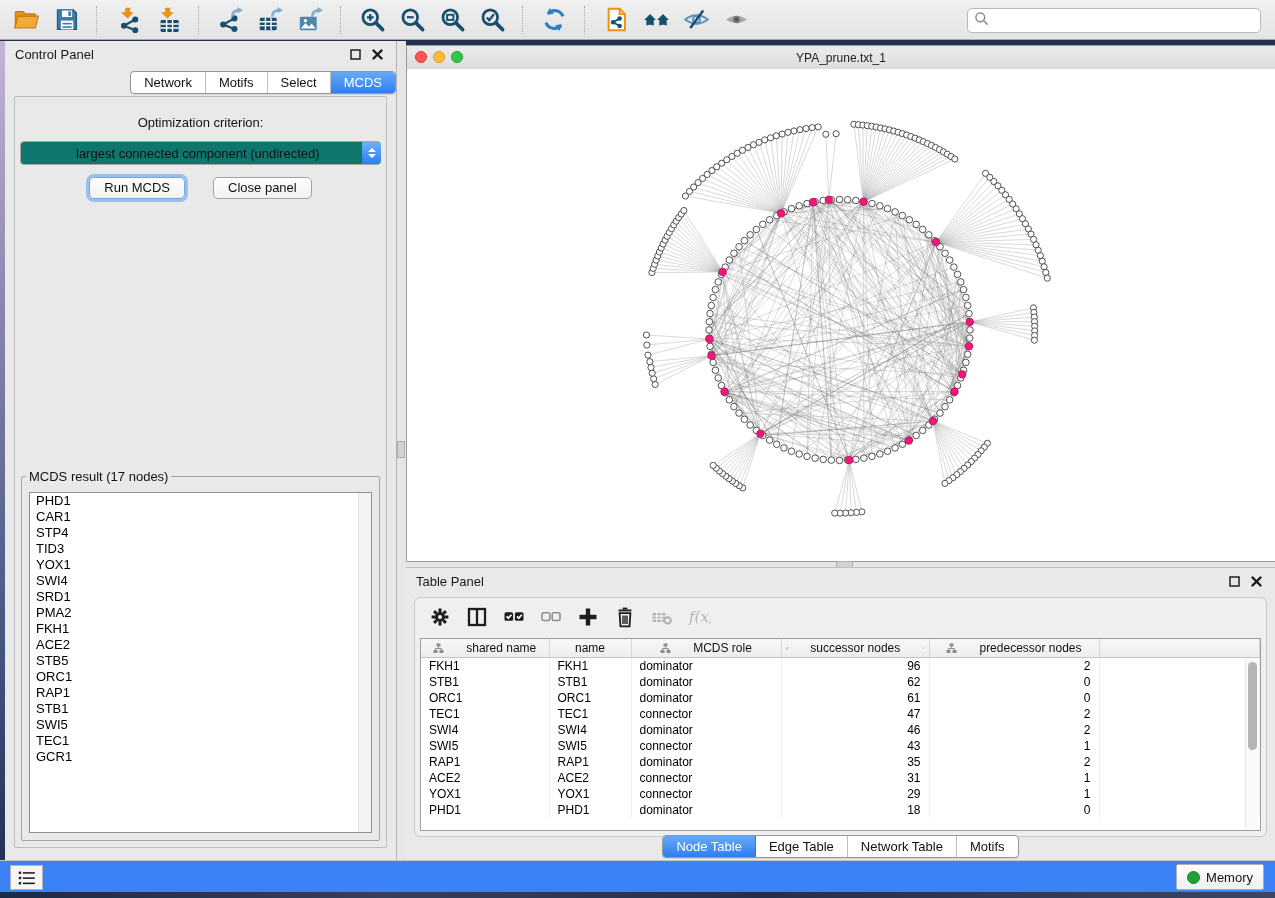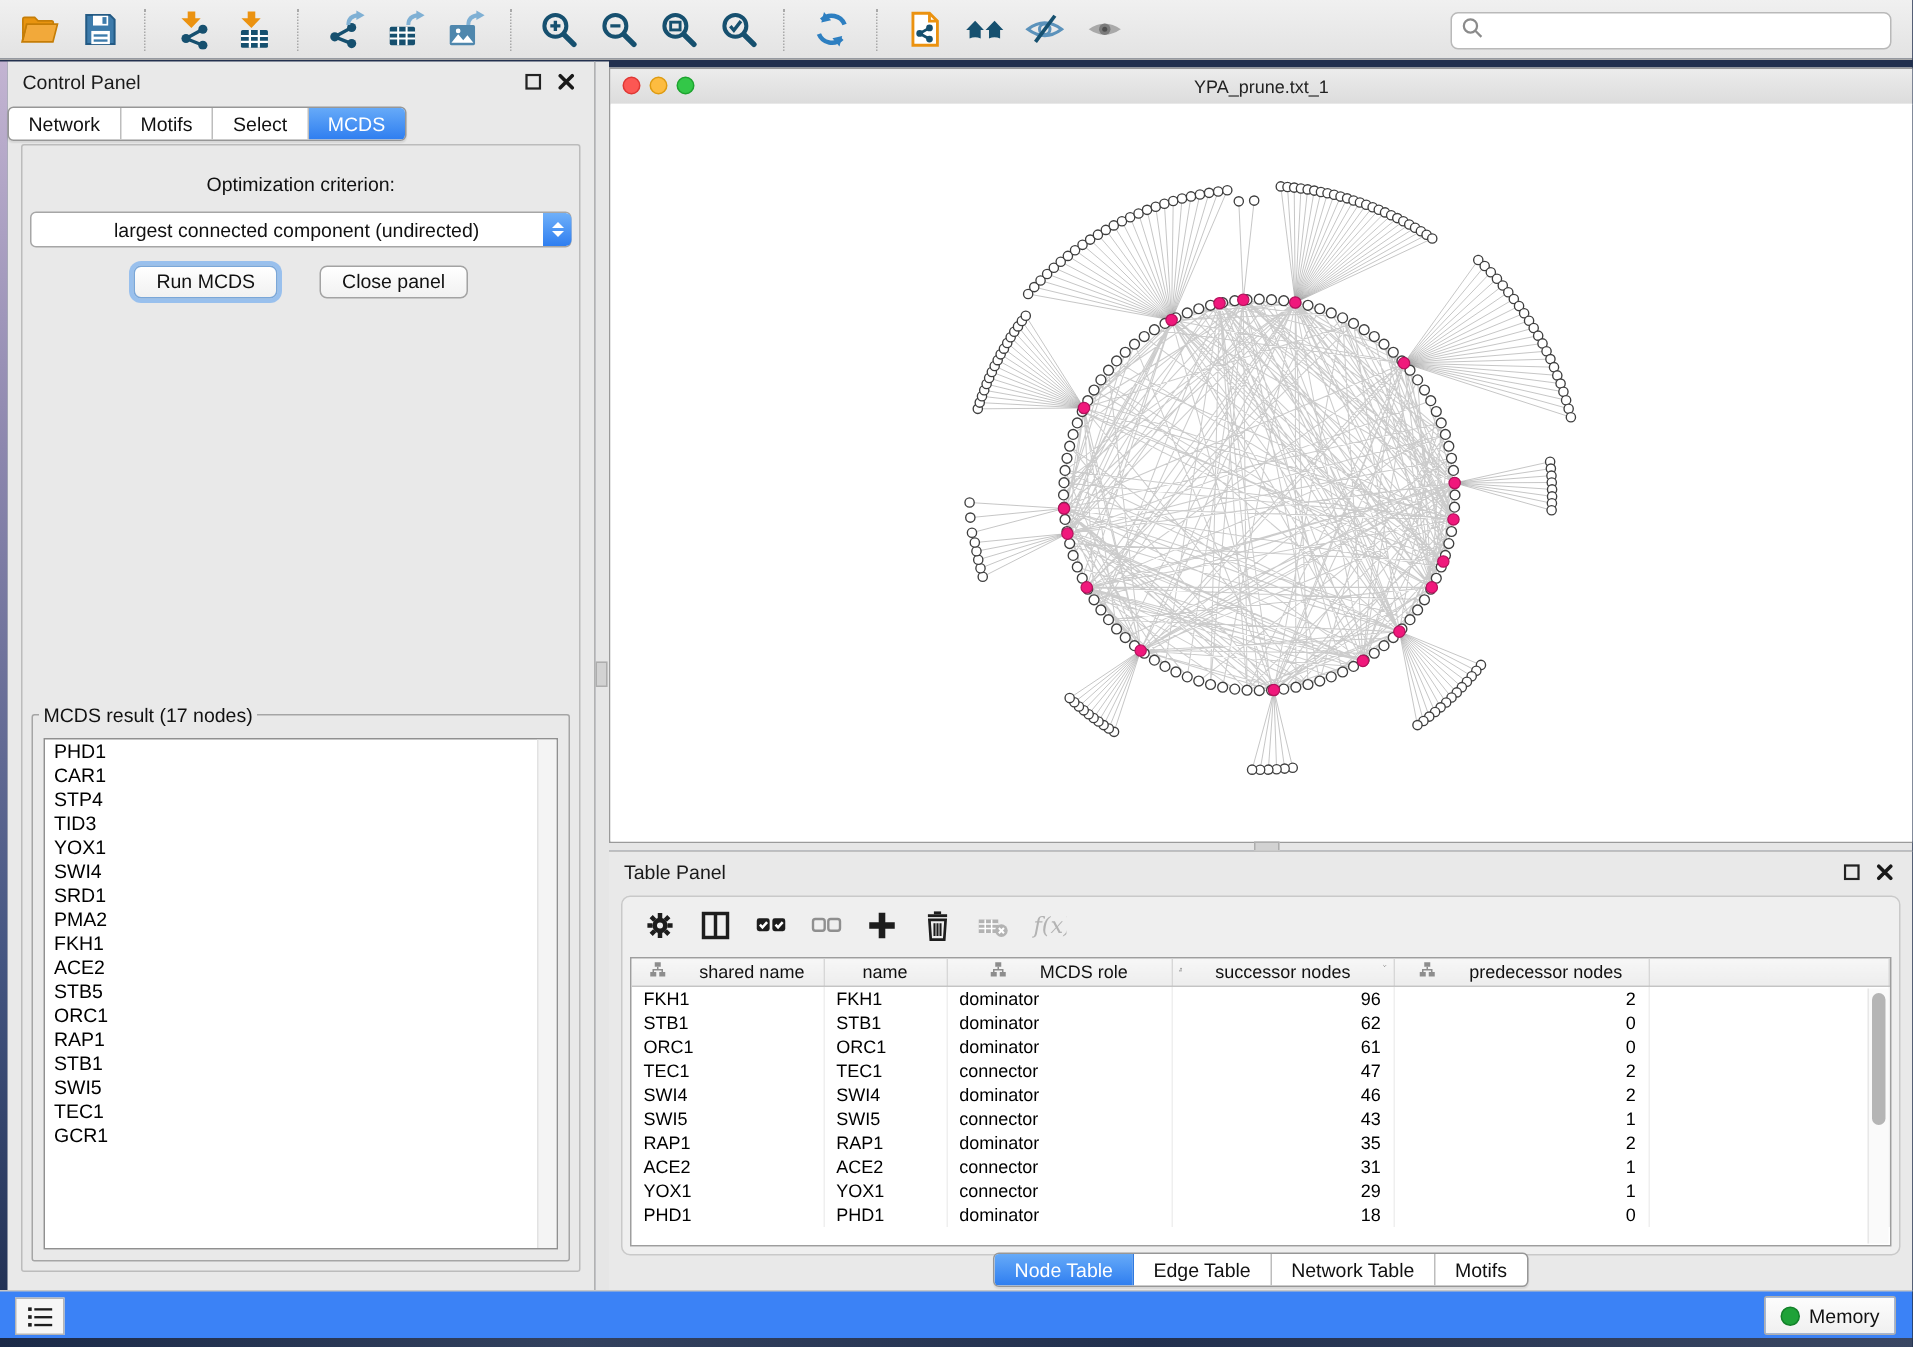--- a/index.html
+++ b/index.html
@@ -13,28 +13,28 @@
   #toolbar-groups{display:flex;align-items:center;gap:4px;}
   .tb-btn{width:36px;height:34px;display:flex;align-items:center;justify-content:center;border-radius:4px;}
   .tb-sep{width:1px;height:28px;margin:0 8px;border-left:1px dotted #a9a9a9;}
   #search-box{position:absolute;right:14px;top:8px;width:280px;height:23px;background:#fff;border:1px solid #b9b9b9;border-radius:5px;display:flex;align-items:center;padding:0 6px;}
   #search-box input{flex:1;border:none;outline:none;font-size:13px;font-family:"Liberation Sans",sans-serif;background:transparent;}
   
   #control-panel{position:absolute;left:5px;top:41px;width:392px;bottom:37px;background:#e9e9e9;border-right:1px solid #b2b2b2;box-sizing:border-box;}
   .panel-titlebar{height:26px;display:flex;align-items:center;padding:0 10px;font-size:13px;color:#1a1a1a;justify-content:center;}
   .panel-title{flex:1;}
   .panel-winbtn{width:18px;height:18px;display:flex;align-items:center;justify-content:center;margin-left:4px;}
-  #cp-tabs-row{display:flex;justify-content:flex-start;margin-top:4px;}
+  #cp-tabs-row{display:flex;justify-content:flex-end;margin-top:4px;}
   .seg-group{display:inline-flex;border:1px solid #979797;border-radius:4px;overflow:hidden;background:#fff;box-shadow:0 1px 1px rgba(0,0,0,.08);}
   .seg{padding:2px 13px;font-size:13px;color:#111;border-right:1px solid #bdbdbd;line-height:17px;}
   .seg:last-child{border-right:none;}
   .seg.active{background:linear-gradient(#66aaf8,#2f7ef0);color:#fff;border-right-color:#2f7ae0;}
   #cp-content{position:absolute;left:9px;right:9px;top:55px;bottom:13px;border:1px solid #bcbcbc;border-radius:2px;background:#e9e9e9;}
   #opt-label{text-align:center;font-size:13px;margin-top:18px;color:#111;}
-  #criterion-select{margin:11px auto 0;width:312px;height:22px;background:#ffffff;border:1px solid #a6a6a6;border-radius:4px;display:flex;align-items:center;position:relative;padding-left:47px;}
+  #criterion-select{margin:11px auto 0;width:312px;height:22px;background:#0f766e;border:1px solid #a6a6a6;border-radius:4px;display:flex;align-items:center;position:relative;padding-left:47px;}
   #criterion-select .val{flex:1;font-size:13px;padding-left:8px;color:#111;white-space:nowrap;overflow:hidden;}
   #criterion-select .stepper{width:19px;height:22px;margin-right:-1px;background:linear-gradient(#6fb0f9,#2f7ef0);border-radius:0 4px 4px 0;display:flex;flex-direction:column;align-items:center;justify-content:center;gap:2px;}
   .tri-up{width:0;height:0;border-left:4px solid transparent;border-right:4px solid transparent;border-bottom:4px solid #fff;}
   .tri-dn{width:0;height:0;border-left:4px solid transparent;border-right:4px solid transparent;border-top:4px solid #fff;}
   #cp-buttons{display:flex;justify-content:center;gap:28px;margin-top:12px;}
   .mac-btn{height:22px;padding:0 14px;font-size:13px;font-family:"Liberation Sans",sans-serif;background:linear-gradient(#ffffff,#f1f1f1);border:1px solid #a3a3a3;border-radius:5px;color:#111;line-height:20px;}
   .mac-btn.focused{box-shadow:0 0 0 3px rgba(110,170,240,.65);border-color:#7aa7d9;}
   #mcds-fieldset{position:absolute;left:6px;right:6px;top:372px;bottom:6px;border:1px solid #a5a5a5;border-radius:2px;margin:0;padding:4px;}
   #mcds-fieldset legend{font-size:13px;padding:0 3px;margin-left:0;color:#111;}
   #mcds-list{position:absolute;left:7px;right:7px;top:8px;bottom:7px;background:#fff;border:1px solid #909090;overflow:hidden;}
@@ -56,21 +56,21 @@
   #net-canvas{position:absolute;left:0;right:0;top:23px;bottom:0;background:#fff;}
   #net-svg{width:100%;height:100%;}
   
   #table-panel{position:absolute;left:406px;right:0;top:567px;bottom:37px;background:#e9e9e9;border-top:1px solid #c0c0c0;box-sizing:border-box;}
   #tp-card{position:absolute;left:8px;right:8px;top:29px;height:238px;background:#efefef;border:1px solid #c9c9c9;border-radius:6px;}
   #tp-toolbar{height:37px;display:flex;align-items:center;gap:7px;padding:0 10px;}
   .tpt-btn{width:30px;height:30px;display:flex;align-items:center;justify-content:center;}
   #tp-table-wrap{position:absolute;left:5px;right:5px;top:40px;bottom:5px;background:#fff;border:1px solid #9e9e9e;overflow:hidden;}
   table#node-table{border-collapse:collapse;table-layout:fixed;width:100%;}
   #node-table th{height:18px;background:linear-gradient(#f7f7f7,#ededed);border-bottom:1px solid #c4c4c4;border-right:1px solid #d7d7d7;font-weight:normal;font-size:12px;color:#111;padding:0 4px;white-space:nowrap;overflow:hidden;}
-  #node-table th .hcell{display:flex;justify-content:center;gap:22px;}
+  #node-table th .hcell{display:flex;align-items:center;justify-content:center;gap:22px;}
   #node-table td{height:16px;font-size:12px;color:#000;padding:0 8px;border-right:1px solid #efefef;white-space:nowrap;overflow:hidden;}
   td.num{text-align:right;}
   td.c-suc{padding-right:22px;}
   td.c-pre{padding-right:12px;}
   #tbl-scrollbar{position:absolute;right:1px;top:20px;bottom:1px;width:13px;background:#fafafa;border-left:1px solid #e8e8e8;}
   #tbl-thumb{position:absolute;left:2px;top:3px;width:9px;height:88px;background:#b5b5b5;border-radius:5px;}
   #tp-tabs-row{position:absolute;left:0;right:0;bottom:3px;display:flex;justify-content:center;}
   
   #status-bar{position:absolute;left:0;right:0;bottom:6px;height:31px;background:#3b82f6;border-top:1px solid #c6c6c6;}
   #frames-btn{position:absolute;left:10px;top:4px;width:31px;height:23px;background:#f6f6f6;border:1px solid #b5b5b5;display:flex;align-items:center;justify-content:center;}

